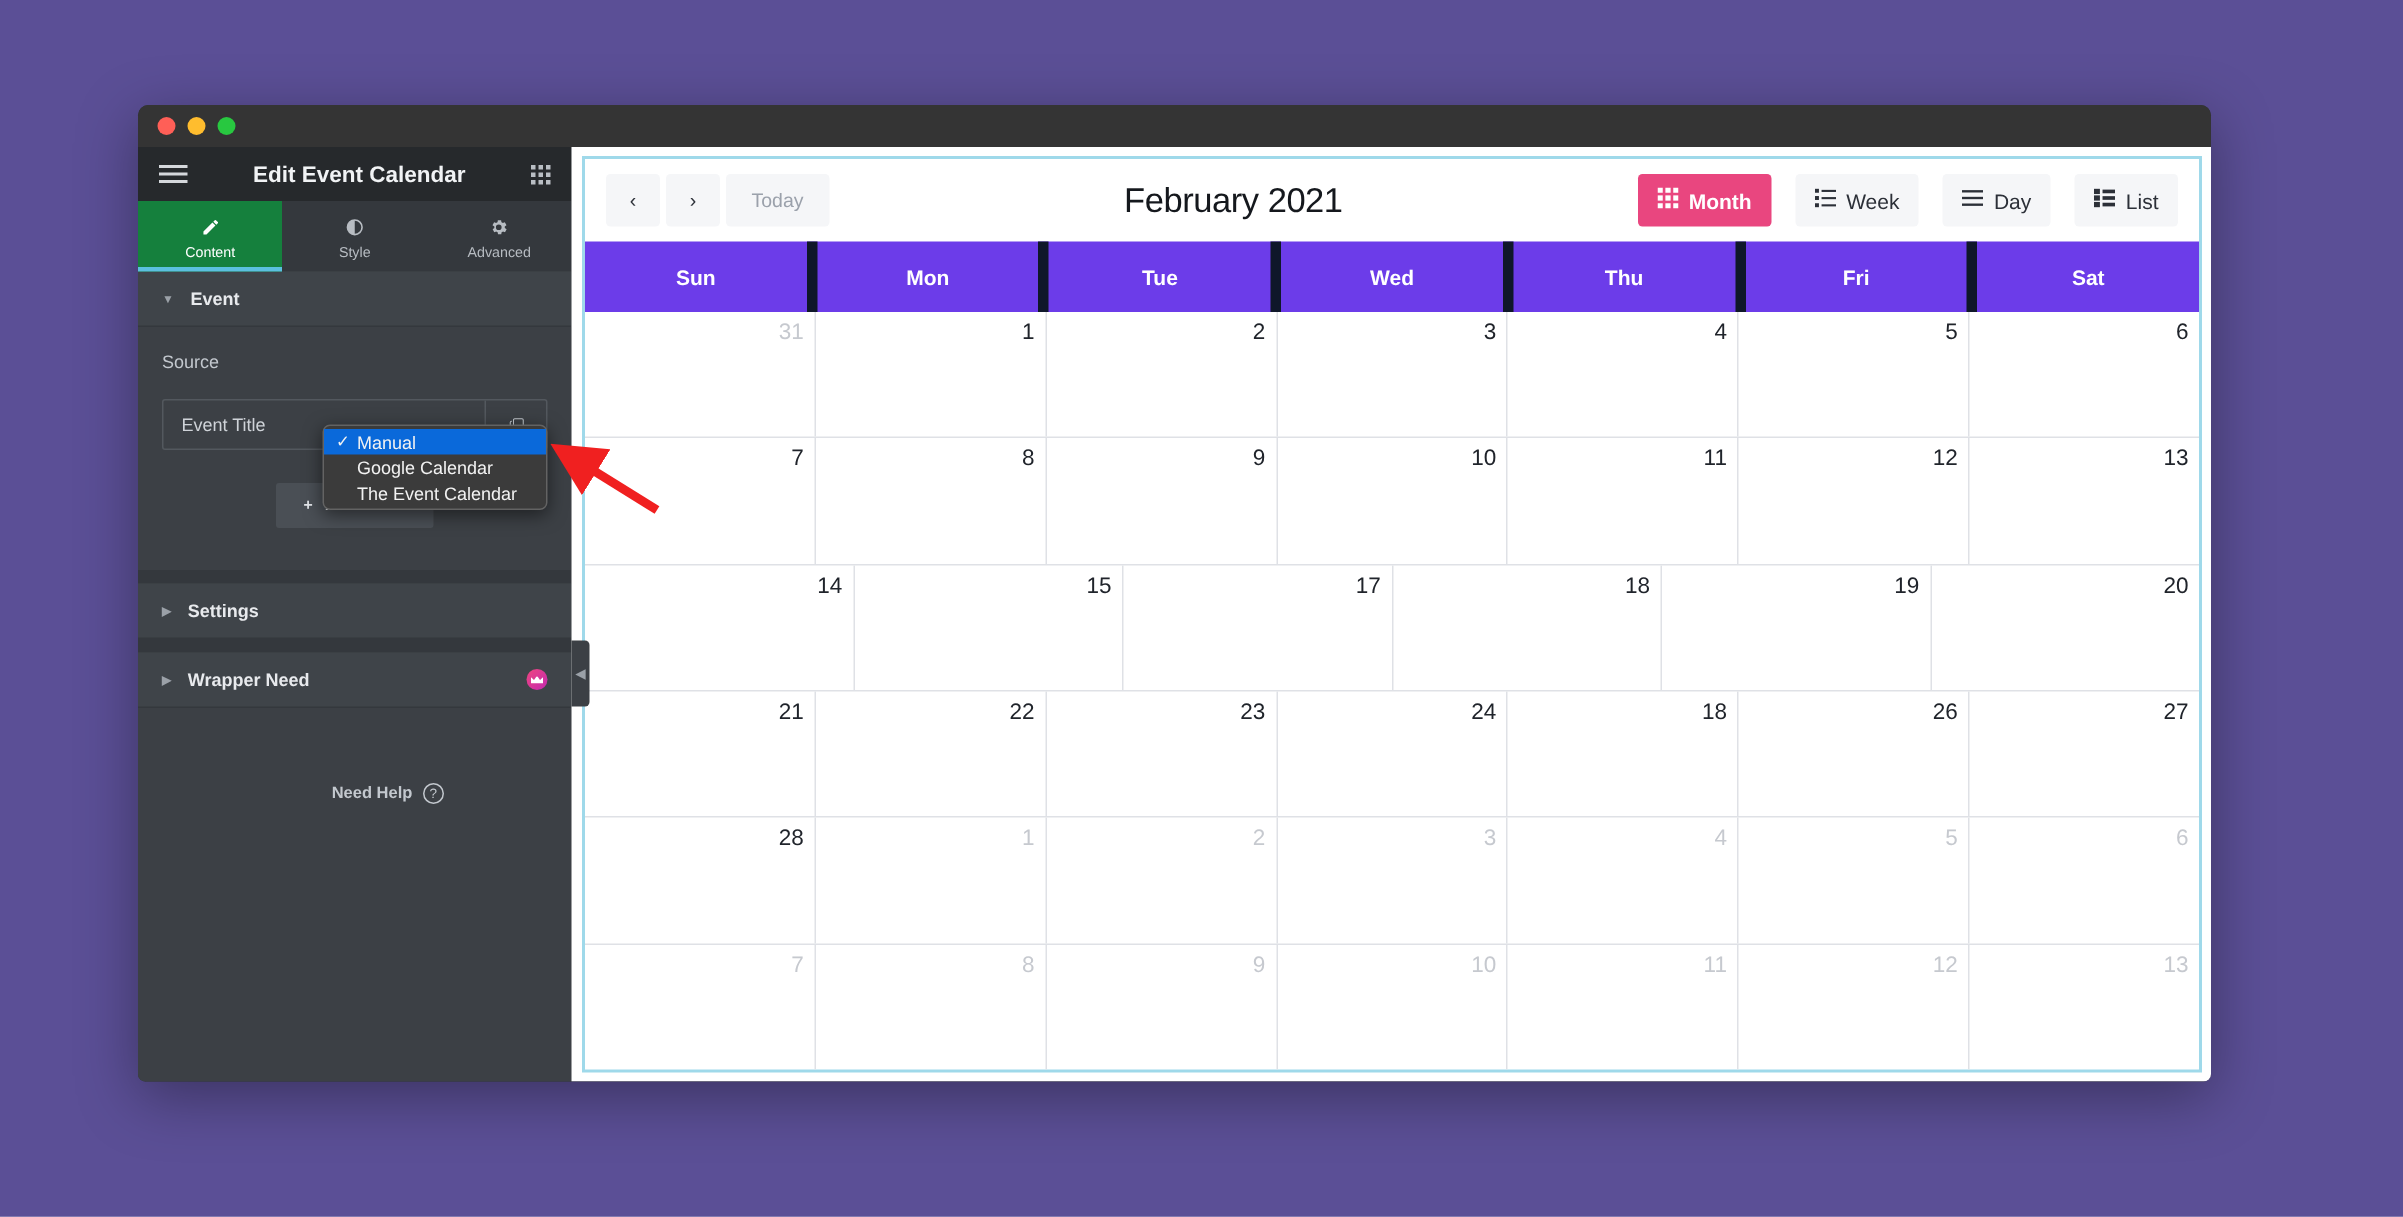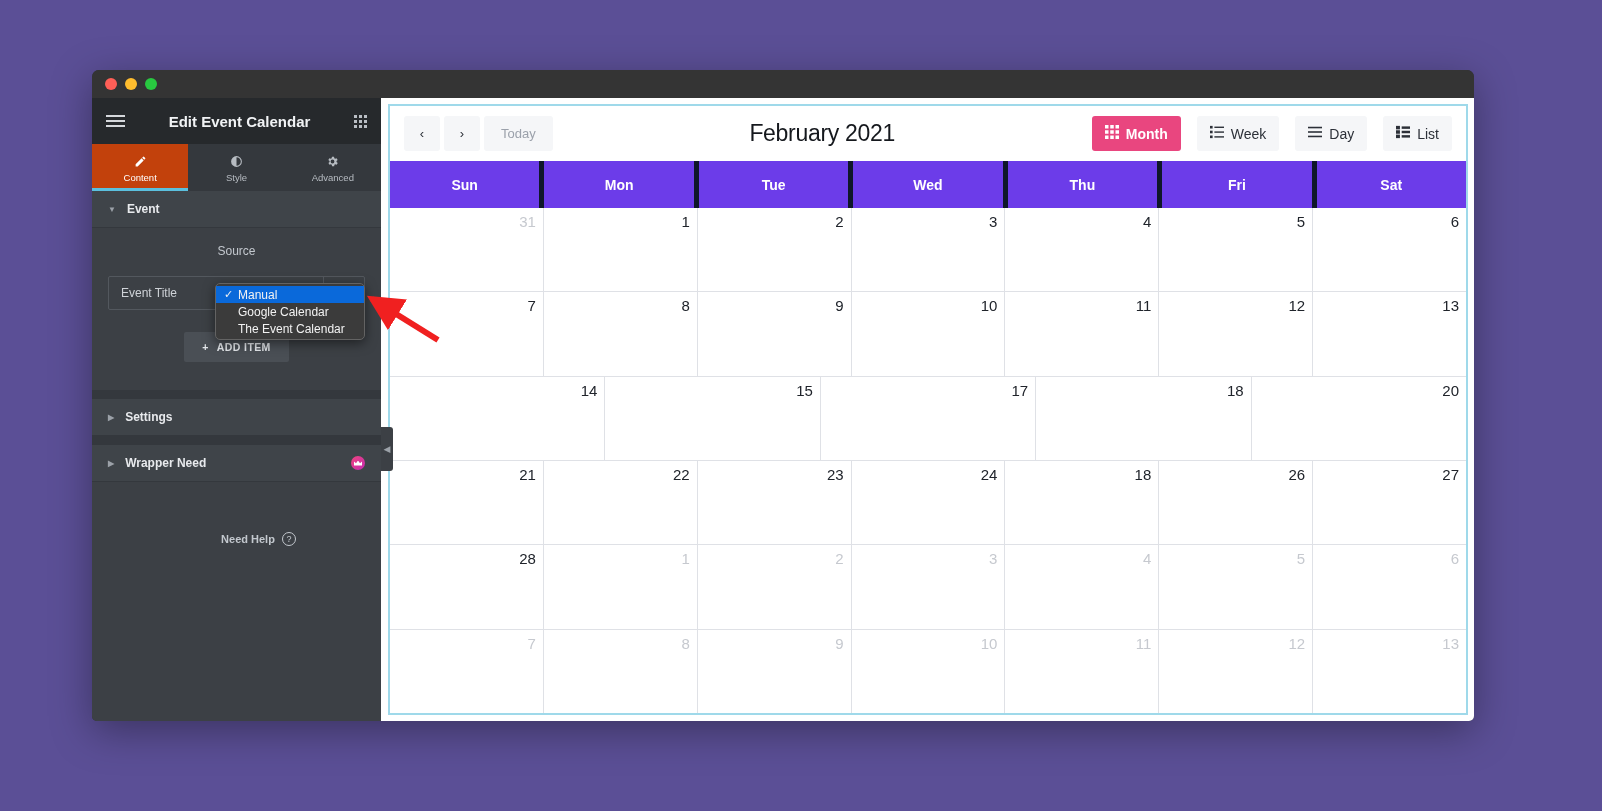--- a/index.html
+++ b/index.html
@@ -32,21 +32,21 @@
   .windowbody { display: flex; height: 623px; }
 
   
   .panel {
     width: 289px; flex: 0 0 289px;
     background: #3c4045;
     display: flex; flex-direction: column;
     position: relative;
   }
   .panel-header {
-    height: 46px; background: #26292c;
+    height: 36px; background: #26292c;
     display: flex; align-items: center; justify-content: space-between;
     padding: 0 14px;
   }
   .hamburger { display: flex; flex-direction: column; gap: 3px; cursor: pointer; }
   .hamburger i { display: block; width: 19px; height: 2px; background: #d5d8dc; }
   .panel-title {
     color: #f1f3f5; font-size: 15px; font-weight: 600;
     flex: 1; text-align: center;
   }
   .grid-icon {
@@ -54,37 +54,37 @@
   }
   .grid-icon b { display: block; width: 3px; height: 3px; background: #b9bec4; }
 
   .tabs { display: flex; height: 47px; background: #34383d; }
   .tab {
     flex: 1; display: flex; flex-direction: column;
     align-items: center; justify-content: center; gap: 2px;
     color: #b7bcc2; font-size: 9.5px; cursor: pointer;
     position: relative; padding-top: 3px;
   }
-  .tab.active { background: #c2410c; color: #ffffff; }
+  .tab.active { background: #15803d; color: #ffffff; }
   .tab.active::after {
     content: ""; position: absolute; left: 0; right: 0; bottom: 0;
     height: 3px; background: #5bc0de;
   }
   .tab svg { width: 13px; height: 13px; fill: currentColor; }
 
   .section-head {
     height: 37px; background: #3f4449; border-bottom: 1px solid #34383d;
     display: flex; align-items: center; gap: 11px; padding: 0 16px;
     color: #e8eaed; font-size: 12px; font-weight: 700; cursor: pointer;
   }
   .section-head .caret { font-size: 8px; color: #9ba1a8; }
   .section-gap { height: 9px; background: #34383d; }
 
   .ctrl-row {
-    display: flex; align-items: center; justify-content: center;
+    display: flex; align-items: center; justify-content: flex-start;
     padding: 16px 16px 6px 16px;
   }
   .ctrl-label { color: #c3c8ce; font-size: 12px; }
 
   .repeater {
     margin: 12px 16px 0 16px;
     border: 1px solid #53585e; border-radius: 2px;
     height: 34px; display: flex; align-items: center;
   }
   .repeater-title {
@@ -182,21 +182,21 @@
     font-size: 14px; font-weight: 500;
   }
   .view-btn.active { background: #e9467f; color: #ffffff; font-weight: 600; }
   .view-btn svg { width: 14px; height: 14px; fill: currentColor; }
 
   .cal-grid { flex: 1; display: flex; flex-direction: column; }
   .dow-row { display: flex; background: #6c3ce9; height: 47px; }
   .dow {
     flex: 1; color: #ffffff; font-size: 14px; font-weight: 700;
     display: flex; align-items: center; justify-content: center;
-    border-right: 5px solid #0f172a;
+    border-right: 7px solid #0f172a;
   }
   .dow:last-child { border-right: none; }
 
   .week-row {
     flex: 1; display: flex; border-bottom: 1px solid #dfe1e6;
   }
   .week-row:last-child { border-bottom: none; }
   .day-cell {
     flex: 1; border-right: 1px solid #dfe1e6;
     padding: 5px 7px 0 7px; position: relative;
@@ -488,20 +488,23 @@
                 <div class="day-cell">
                   <div class="day-num">15</div>
                 </div>
                 <div class="day-cell">
                   <div class="day-num">17</div>
                 </div>
                 <div class="day-cell">
                   <div class="day-num">18</div>
                 </div>
                 <div class="day-cell">
+                  <div class="day-num">19</div>
+                </div>
+                <div class="day-cell">
                   <div class="day-num">20</div>
                 </div>
               </div>
               <div class="week-row">
                 <div class="day-cell">
                   <div class="day-num">21</div>
                 </div>
                 <div class="day-cell">
                   <div class="day-num">22</div>
                 </div>

